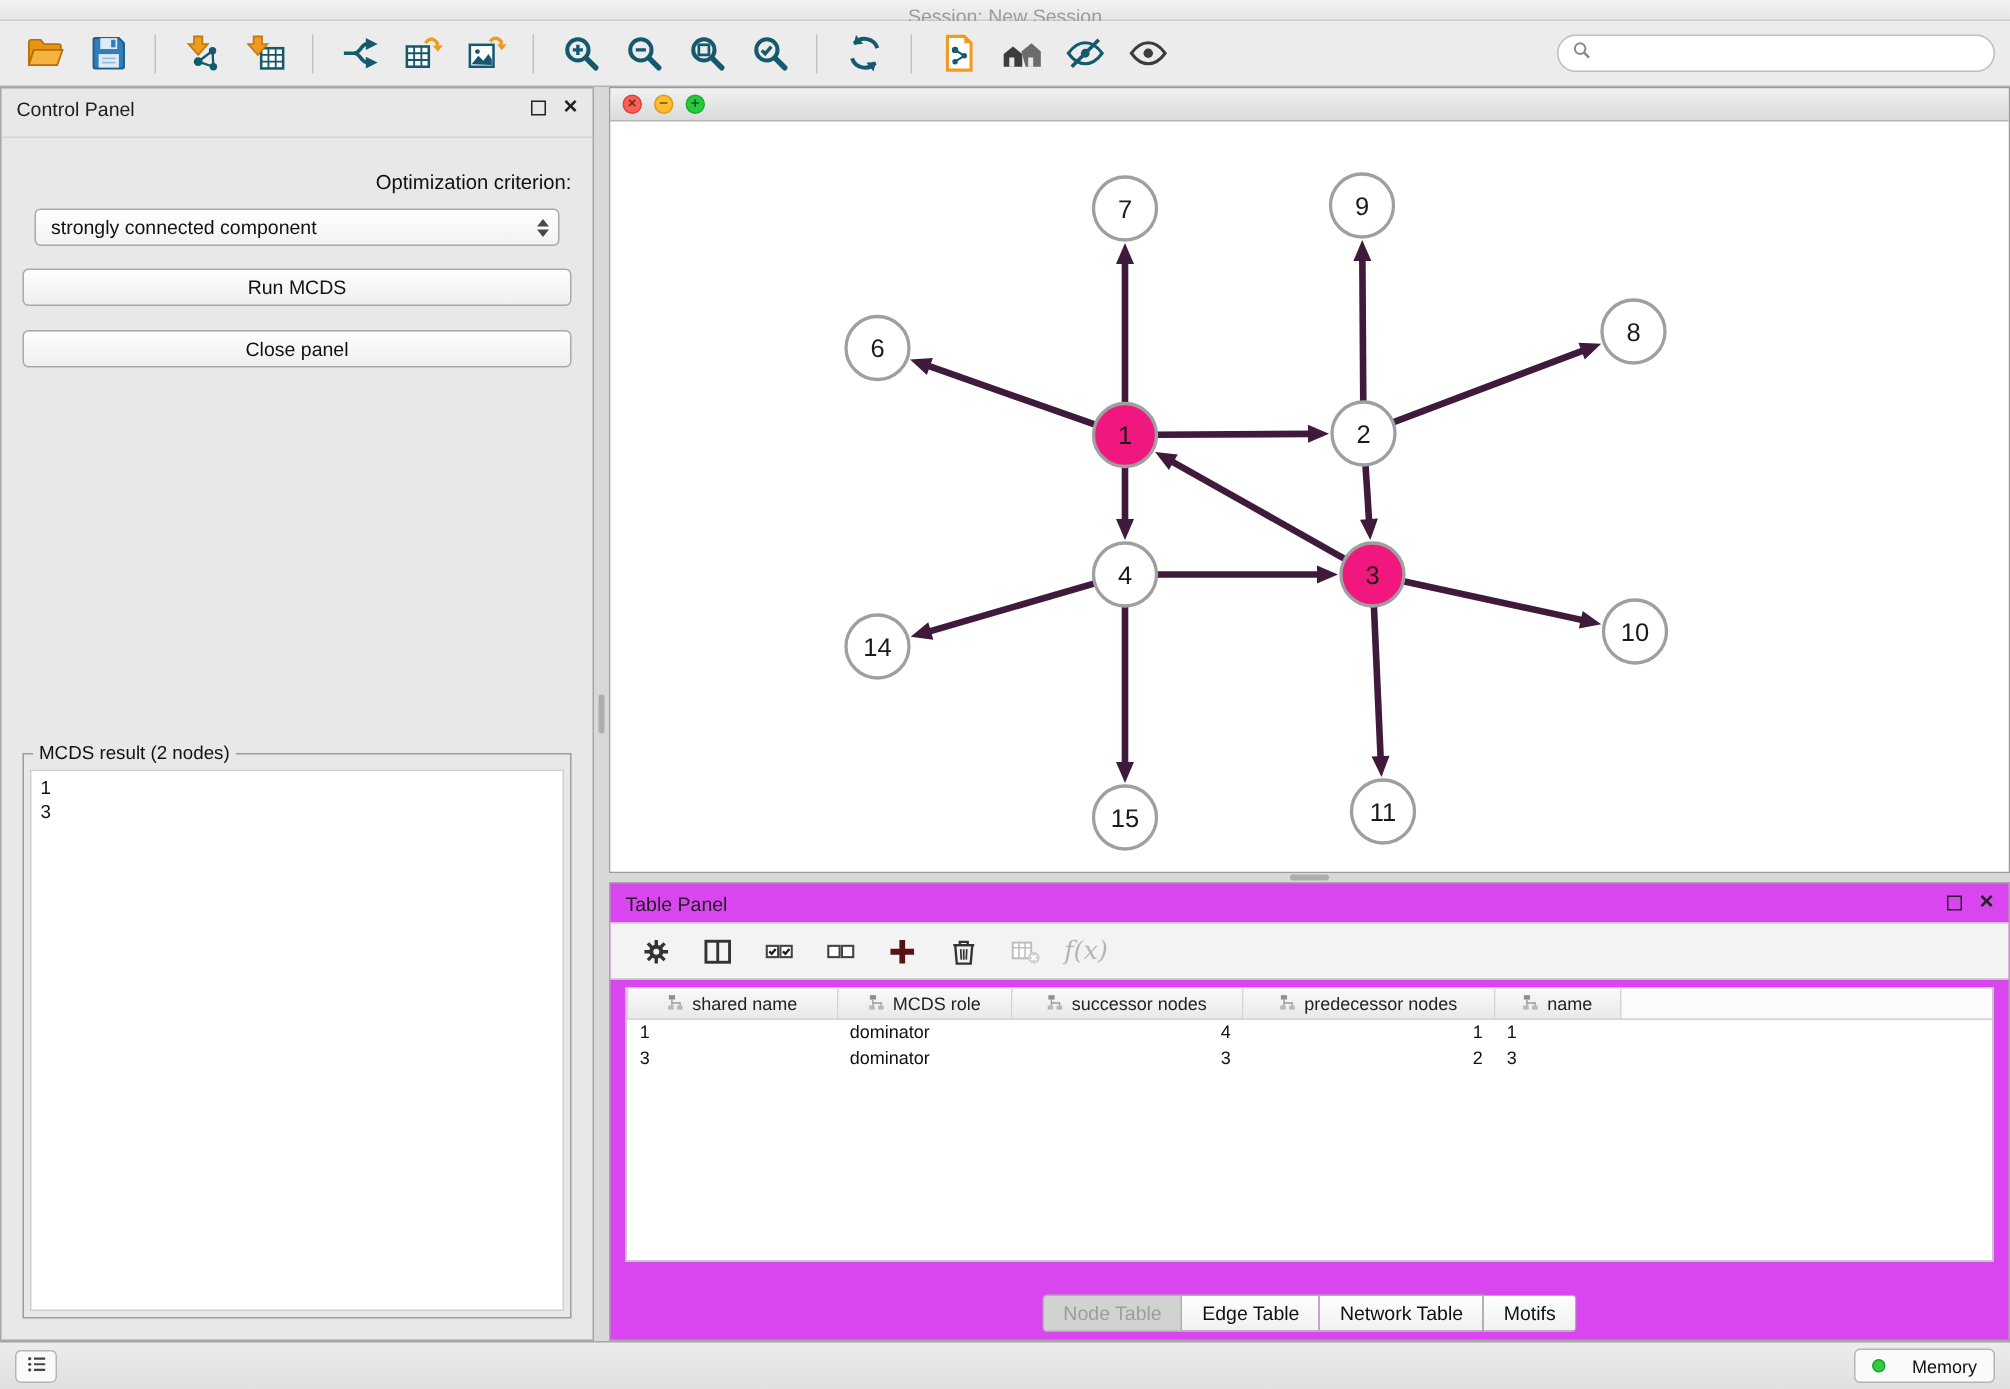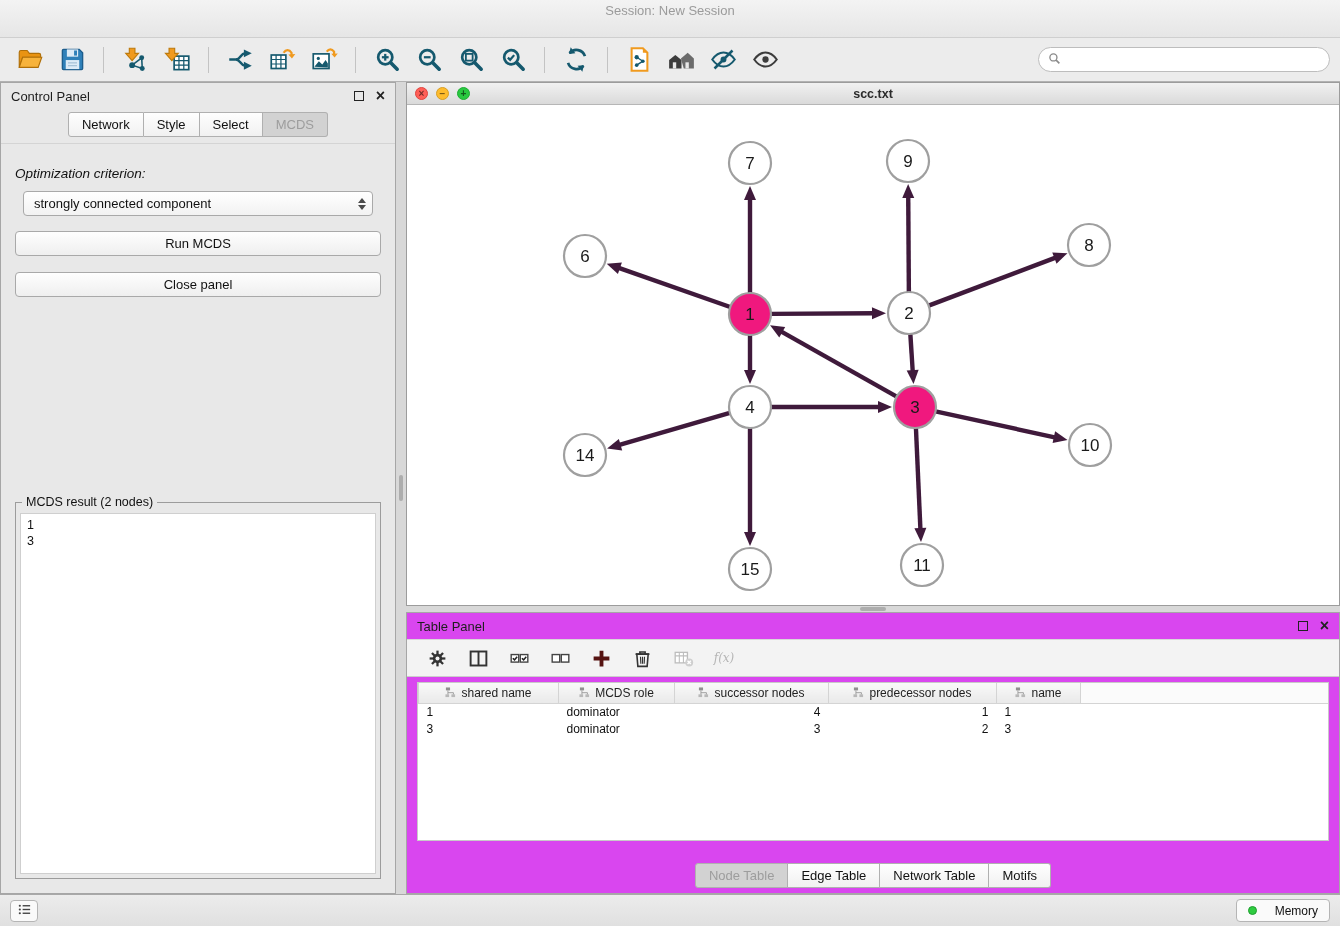--- a/index.html
+++ b/index.html
@@ -1,21 +1,21 @@
 <!DOCTYPE html>
 <html><head>
 <meta charset="utf-8">
 <style>
   *{margin:0;padding:0;box-sizing:border-box;}
   html,body{width:1340px;height:926px;}
   body{font-family:"Liberation Sans",sans-serif;background:#d8d8d8;overflow:hidden;-webkit-font-smoothing:antialiased;}
   .app{width:1340px;height:926px;display:flex;flex-direction:column;}
 
   
-  .titlebar{height:38px;background:linear-gradient(#f3f3f3,#e6e6e6);text-align:center;font-size:13px;color:#9b9b9b;line-height:22px;border-bottom:1px solid #cfcfcf;flex:0 0 auto;}
+  .titlebar{height:14px;background:linear-gradient(#f3f3f3,#e6e6e6);text-align:center;font-size:13px;color:#9b9b9b;line-height:22px;border-bottom:1px solid #cfcfcf;flex:0 0 auto;}
   .toolbar{height:44px;background:#ececec;border-bottom:1px solid #b2b2b2;display:flex;align-items:center;padding:0 10px;flex:0 0 auto;}
   .tb-groups{display:flex;align-items:center;gap:2px;}
   .tbtn{width:40px;height:36px;background:transparent;border:none;display:flex;align-items:center;justify-content:center;cursor:pointer;}
   .tbtn svg{width:27px;height:27px;}
   .sep{width:1px;height:26px;background:#c3c3c3;margin:0 9px;display:inline-block;}
   .search-wrap{margin-left:auto;display:flex;align-items:center;}
   .search-box{width:292px;height:25px;border:1px solid #bdbdbd;border-radius:13px;background:#fff;display:flex;align-items:center;padding:0 9px;gap:5px;}
   .search-box input{border:none;outline:none;flex:1;font-size:13px;background:transparent;font-family:"Liberation Sans",sans-serif;}
 
   .main{flex:1;display:flex;min-height:0;}
@@ -27,21 +27,21 @@
   .close-icon{font-size:16px;font-weight:bold;color:#222;line-height:1;cursor:pointer;}
 
   
   .control-panel{width:396px;background:#e8e8e8;border:1px solid #a6a6a6;display:flex;flex-direction:column;flex:0 0 auto;}
   .cp-tabs{display:flex;justify-content:center;padding:3px 0 0;flex:0 0 auto;}
   .tab,.ttab{font-size:13px;padding:4px 13px;background:linear-gradient(#fefefe,#f1f1f1);border:1px solid #b0b0b0;border-left:none;cursor:pointer;color:#111;font-family:"Liberation Sans",sans-serif;}
   .tab:first-child,.ttab:first-child{border-left:1px solid #b0b0b0;border-radius:3px 0 0 3px;}
   .tab:last-child,.ttab:last-child{border-radius:0 3px 3px 0;}
   .tab.active,.ttab.active{background:#d2d2d2;color:#9d9d9d;}
   .cp-body{flex:1;display:flex;flex-direction:column;padding:14px;min-height:0;border-top:1px solid #d4d4d4;margin-top:6px;}
-  .opt-label{text-align:left;font-size:13.5px;margin:8px 0 10px;color:#111;font-style:italic;}
+  .opt-label{text-align:right;font-size:13.5px;margin:8px 0 10px;color:#111;}
   .dropdown{height:25px;margin:0 8px;border:1px solid #a9a9a9;border-radius:4px;background:linear-gradient(#ffffff,#f2f2f2);display:flex;align-items:center;padding:0 6px 0 10px;font-size:13px;cursor:pointer;color:#111;}
   .dd-arrows{margin-left:auto;display:flex;flex-direction:column;gap:2px;}
   .dd-arrows span{width:0;height:0;border-left:4px solid transparent;border-right:4px solid transparent;display:block;}
   .dd-up{border-bottom:5px solid #4a4a4a;}
   .dd-down{border-top:5px solid #4a4a4a;}
   .btn-row{display:flex;justify-content:center;gap:16px;margin-top:15px;flex-direction:column;}
   .push-btn{font-size:13px;padding:4px 15px;background:linear-gradient(#fefefe,#efefef);border:1px solid #a9a9a9;border-radius:4px;cursor:pointer;font-family:"Liberation Sans",sans-serif;color:#111;}
   .result-fieldset{margin-top:auto;height:384px;border:1px solid #9c9c9c;padding:4px;display:flex;flex-direction:row;min-height:0;}
   .result-fieldset legend{font-size:12.5px;padding:0 4px;margin-left:2px;color:#111;}
   .result-list{flex:1;background:#fff;border:1px solid #cfcfcf;font-size:12.5px;padding:3px 6px;overflow:auto;color:#111;}
@@ -64,21 +64,21 @@
   .light.green{background:#28c840;border:1px solid #1eae32;}
   .net-title{position:absolute;left:0;right:0;text-align:center;font-size:12.5px;font-weight:bold;color:#2b2b2b;}
   .net-canvas{flex:1;background:#fff;min-height:0;}
   #graph-svg{width:100%;height:100%;display:block;}
 
   
   .table-panel{flex:1;background:#d946ef;border:1px solid #a6a6a6;display:flex;flex-direction:column;min-height:0;}
   .tp-toolbar{height:38px;display:flex;align-items:center;gap:13px;padding:0 16px;background:#f3f3f3;border-top:1px solid #d8d8d8;border-bottom:1px solid #cccccc;flex:0 0 auto;}
   .ticon{width:28px;height:28px;display:flex;align-items:center;justify-content:center;background:none;border:none;cursor:pointer;padding:0;}
   .ticon svg{width:21px;height:21px;}
-  .fx{font-family:"DejaVu Serif",serif;font-style:italic;font-size:12px;color:#b5b5b5;}
+  .fx{font-family:"DejaVu Serif",serif;font-style:italic;font-size:17px;color:#b5b5b5;}
   .tbl-wrap{flex:1;background:#fff;margin:5px 10px 0;border:1px solid #c9c9c9;overflow:auto;min-height:0;}
   table{border-collapse:collapse;width:100%;table-layout:fixed;}
   thead th{height:20px;background:linear-gradient(#f9f9f9,#e9e9e9);border:1px solid #d4d4d4;border-top:none;font-size:12px;font-weight:normal;color:#222;padding:0 8px;white-space:nowrap;overflow:hidden;}
   thead th.filler{border-left:none;border-right:none;background:#fbfbfb;}
   th .hdr{display:flex;align-items:center;justify-content:center;gap:5px;}
   th .col-icon svg{width:11px;height:11px;display:block;}
   tbody td{height:17px;font-size:12px;padding:0 8px;color:#111;white-space:nowrap;overflow:hidden;}
   td.right{text-align:right;}
   td.left{text-align:left;}
   .tbl-tabs{height:36px;display:flex;align-items:center;justify-content:center;flex:0 0 auto;margin-top:16px;}
@@ -245,26 +245,20 @@
   <div class="main">
 
     <aside class="control-panel">
       <div class="panel-header">
         <span class="ph-title">Control Panel</span>
         <div class="ph-icons">
           <span class="float-icon"></span>
           <span class="close-icon">×</span>
         </div>
       </div>
-      <div class="cp-tabs" id="cp-tabs">
-          <button class="tab">Network</button>
-          <button class="tab">Style</button>
-          <button class="tab">Select</button>
-          <button class="tab active">MCDS</button>
-        </div>
       <div class="cp-body">
         <div class="opt-label">Optimization criterion:</div>
         <div class="dropdown">
           <span>strongly connected component</span>
           <span class="dd-arrows">
               <span class="dd-up"></span>
               <span class="dd-down"></span>
             </span>
         </div>
         <div class="btn-row">
@@ -287,21 +281,20 @@
 
     <section class="right-col">
 
       <div class="net-window">
         <div class="net-titlebar">
           <div class="traffic">
             <span class="light red">×</span>
             <span class="light yellow">−</span>
             <span class="light green">+</span>
           </div>
-          <span class="net-title">scc.txt</span>
         </div>
         <div class="net-canvas">
           <svg id="graph-svg" viewBox="0 0 932 500" preserveAspectRatio="none">
               <g>
                 <line x1="343" y1="188" x2="343" y2="93" stroke="#3f1a3b" stroke-width="4.4"></line>
                 <polygon points="343,81 349,95 337,95" fill="#3f1a3b"></polygon>
               </g>
               <g>
                 <line x1="323.18835217887363" y1="202.03590561439194" x2="211.01941303521068" y2="162.60682397601343" stroke="#3f1a3b" stroke-width="4.4"></line>
                 <polygon points="199.69847142313844,158.6273414699517 214.8959778902536,157.60960025432095 210.91649538419185,168.93054186639316" fill="#3f1a3b"></polygon>

